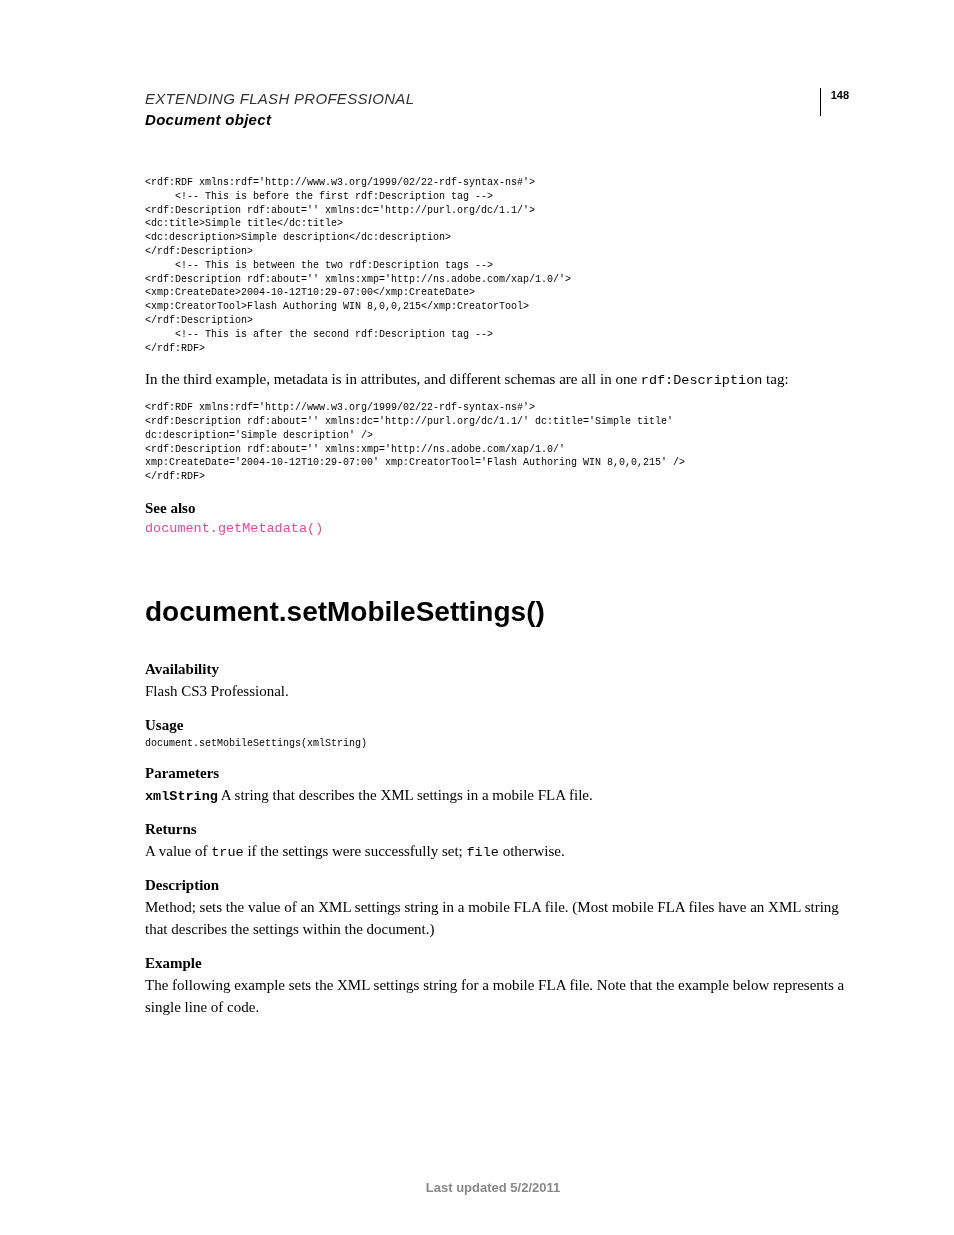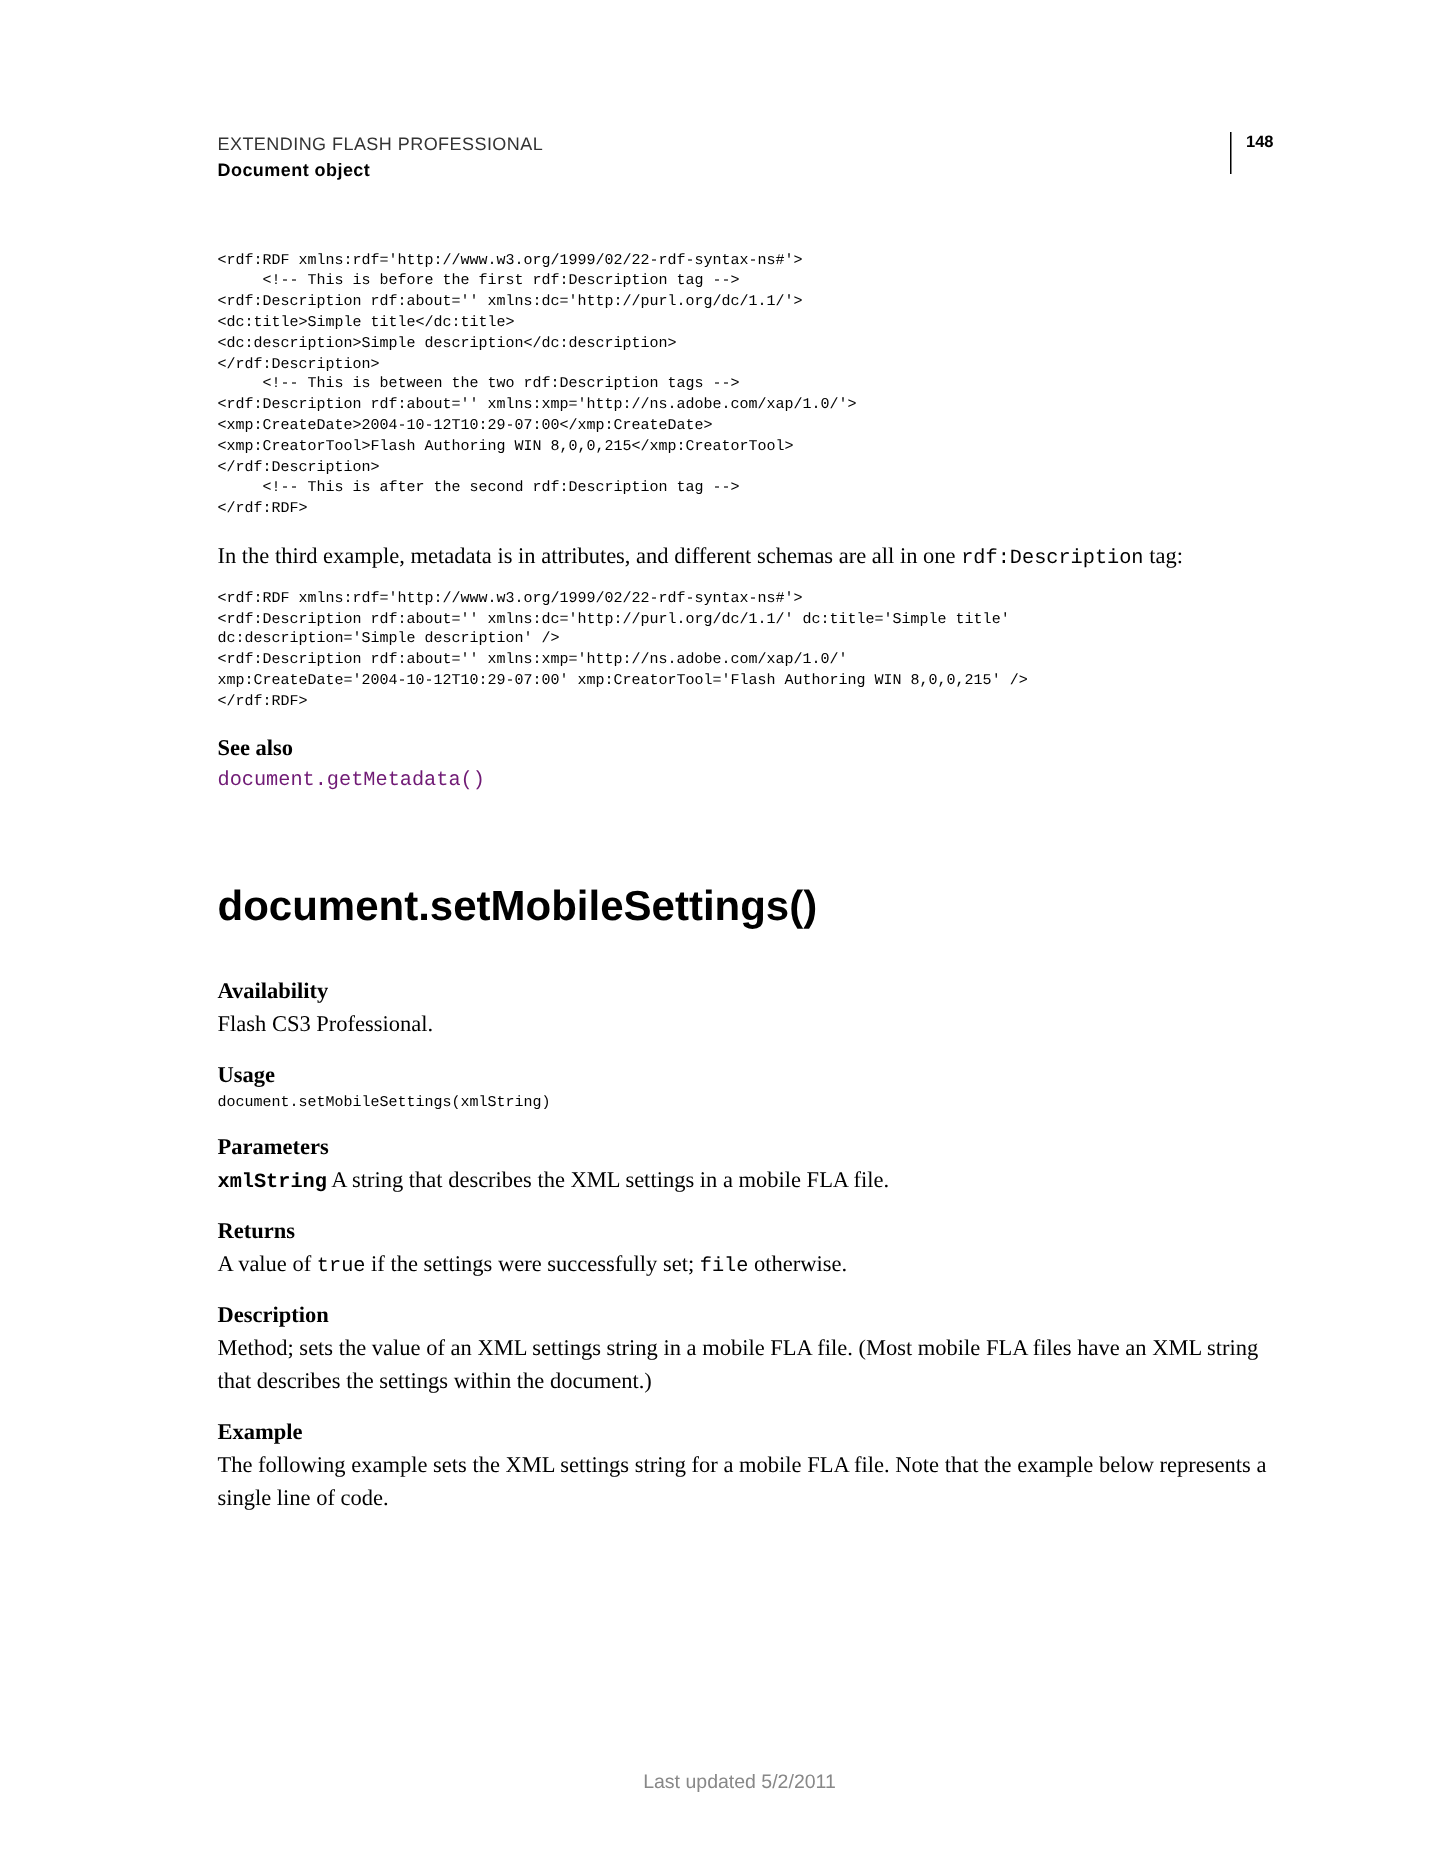--- a/index.html
+++ b/index.html
@@ -15,23 +15,24 @@
     padding: 88px 105px 0 145px;
   }
   .header {
     display: flex;
     justify-content: space-between;
     align-items: flex-start;
     margin-bottom: 46px;
   }
   .header-left {
     font-family: "Myriad Pro", Arial, sans-serif;
-    font-size: 12px;
+    font-size: 15px;
     letter-spacing: 0.3px;
     line-height: 1.4;
+    font-style: italic;
   }
   .header-title {
     font-weight: 400;
     color: #333;
   }
   .header-sub {
     font-weight: 700;
     color: #000;
   }
   .page-num-wrap {
@@ -61,21 +62,21 @@
   p.body .mono { font-family: "Courier New", monospace; font-size: 13.5px; }
   .section-label {
     font-weight: 700;
     font-size: 15px;
     margin-top: 12px;
     margin-bottom: 2px;
   }
   .see-also-link {
     font-family: "Courier New", monospace;
     font-size: 13.5px;
-    color: #701a75;
+    color: #ec4899;
   }
   h1.method-title {
     font-family: "Myriad Pro", Arial, sans-serif;
     font-weight: 700;
     font-size: 28px;
     margin-top: 55px;
     margin-bottom: 28px;
     color: #000;
   }
   .param-name {
@@ -84,21 +85,21 @@
     font-weight: 700;
   }
   .footer {
     position: absolute;
     bottom: 38px;
     left: 0;
     right: 0;
     text-align: center;
     font-family: "Myriad Pro", Arial, sans-serif;
     font-size: 13px;
-    font-weight: 400;
+    font-weight: 700;
     color: #888;
     padding-left: 32px;
   }
 </style>
 </head>
 <body>
 
 <div class="header">
   <div class="header-left">
     <div class="header-title">EXTENDING FLASH PROFESSIONAL</div>

